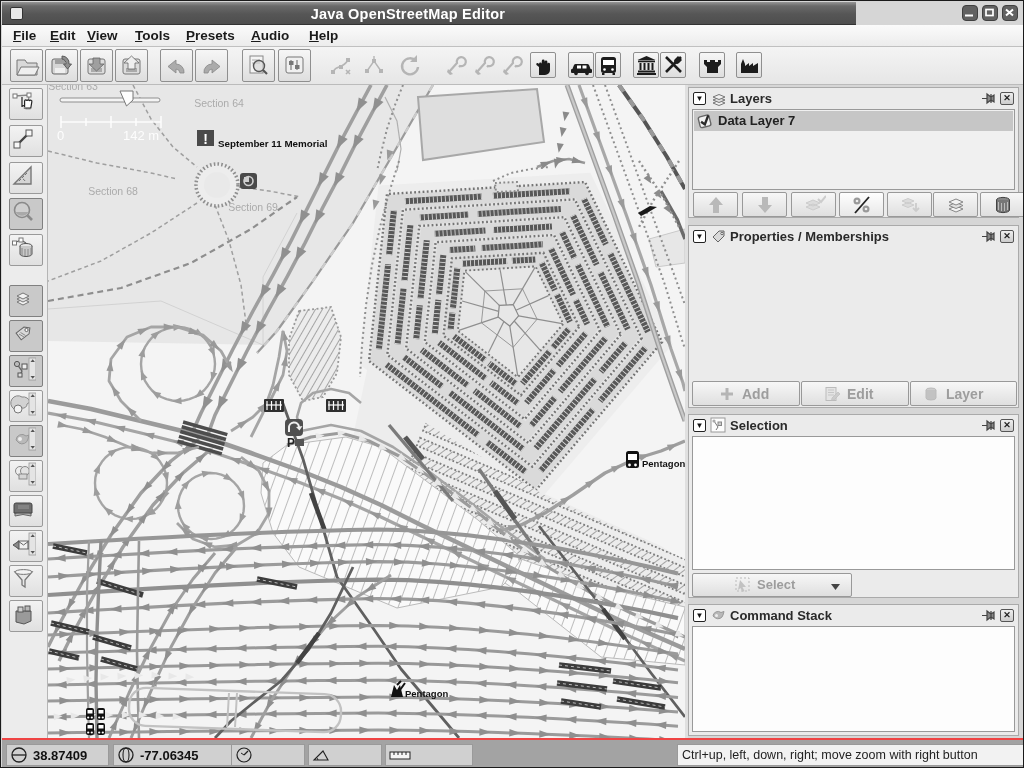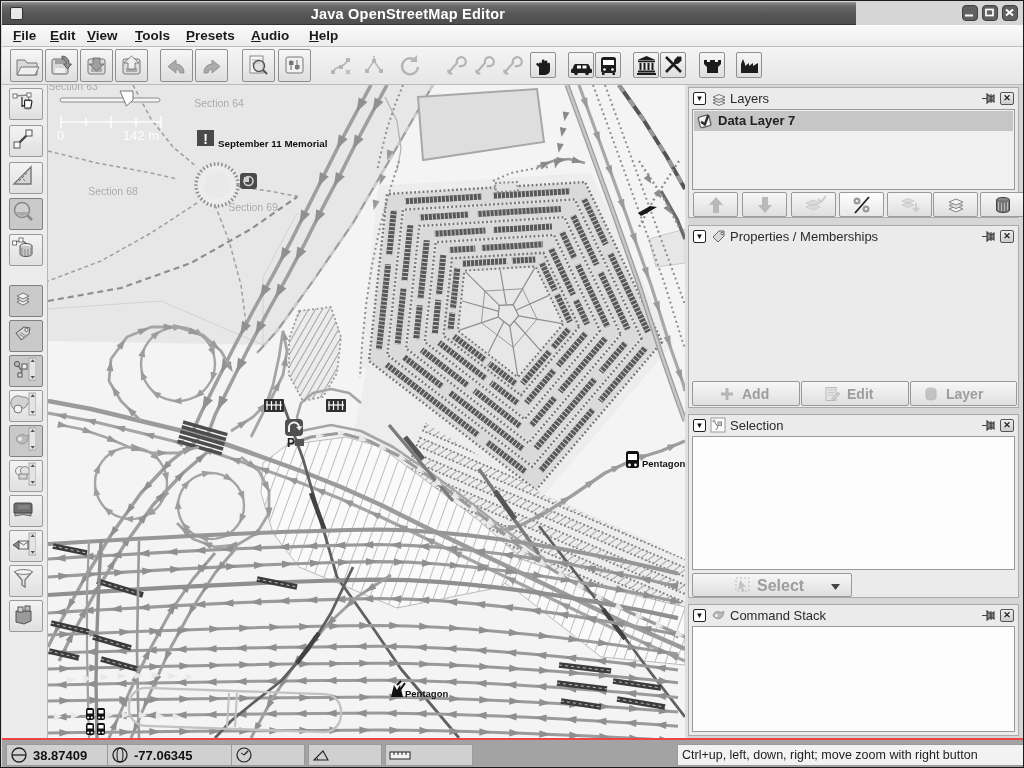--- a/index.html
+++ b/index.html
@@ -11,21 +11,21 @@
 .menu u{text-decoration:underline}
 .toolbar{position:absolute;left:1px;top:46px;width:1022px;height:38px;background:linear-gradient(#f4f4f4,#e6e6e6);border-bottom:1px solid #bbb}
 .tbtn{position:absolute;top:2px;width:33px;height:33px;background:linear-gradient(#f6f6f6,#dedede);border:1px solid #8f8f8f;border-radius:2px}
 .tbtn2{position:absolute;top:5px;width:26px;height:26px;background:linear-gradient(#f6f6f6,#dedede);border:1px solid #8f8f8f;border-radius:2px}
 .tbtn2.flat{background:transparent;border:1px solid transparent}
 .leftcol{position:absolute;left:1px;top:84px;width:46px;height:653px;background:#ececec;border-right:1px solid #b5b5b5}
 .lbtn{position:absolute;left:8px;width:34px;height:32px;background:linear-gradient(#f3f3f3,#e0e0e0);border:1px solid #9a9a9a;border-radius:2px}
 .lbtn.on{background:#c9c9c9;border:1px solid #808080}
 .rpanel{position:absolute;left:687px;width:331px;background:#ebebeb;border:1px solid #aaa}
 .phead{position:absolute;left:0;top:0;width:100%;height:20px}
-.ptitle{position:absolute;left:41px;top:3px;font-size:13px;font-weight:normal;color:#2a2a2a}
+.ptitle{position:absolute;left:41px;top:3px;font-size:13px;font-weight:bold;color:#2a2a2a}
 .collapse{position:absolute;left:4px;top:4px;width:13px;height:13px;background:#fff;border:1px solid #222;border-radius:2px;font-size:8px;text-align:center;line-height:12px;color:#111}
 .pin{position:absolute;top:4px;right:22px;width:15px;height:13px}
 .pclose{position:absolute;top:4px;right:4px;width:14px;height:13px;background:linear-gradient(#eee,#ccc);border:1px solid #555;border-radius:2px;font-size:9px;line-height:11px;text-align:center;color:#222;font-weight:bold}
 .pwhite{position:absolute;left:3px;background:#fdfdfd;border:1px solid #999;right:3px}
 .plight{position:absolute;left:3px;background:#f0f0f0;border:1px solid #999;right:3px}
 .pbtn{position:absolute;background:linear-gradient(#f7f7f7,#dfdfdf);border:1px solid #999;border-radius:2px}
 .gtxt{color:#9d9d9d;font-weight:bold}
 .statusbar{position:absolute;left:1px;top:737px;width:1022px;height:30px;background:#a3a3a3;border-top:2px solid #ef4444}
 .scell{position:absolute;top:4px;height:22px;background:#d0d0d0;border:1px solid #9a9a9a;font-size:13px;font-weight:bold;color:#111}
 .shelp{position:absolute;top:4px;height:22px;background:#f2f2f2;border:1px solid #9a9a9a;font-size:12.5px;color:#222;padding:3px 4px 0 4px;white-space:nowrap}
@@ -1287,21 +1287,21 @@
       <div class="pclose">✕</div>
     </div>
     <div class="pwhite" style="top:21px;height:134px"></div>
     <div class="pbtn" style="left:3px;top:158px;width:160px;height:24px">
       <span style="position:absolute;left:42px;top:3px">
         <svg width="16" height="16" viewBox="0 0 16 16">
           <rect x="1" y="1" width="13" height="13" fill="none" stroke="#bbb" stroke-dasharray="2 2"></rect>
           <path d="M5 3 l6 7 h-3.5 l2 4 -2 1 -2 -4 -2.5 2 z" fill="#c2c2c2"></path>
         </svg>
       </span>
-      <span class="gtxt" style="position:absolute;left:64px;top:3px;font-size:16px">Select</span>
+      <span class="gtxt" style="position:absolute;left:64px;top:3px;font-size:13px">Select</span>
       <svg width="10" height="8" style="position:absolute;right:10px;top:9px">
         <path d="M0 1 h9 l-4.5 6 z" fill="#444"></path>
       </svg>
     </div>
   </div>
 <div class="rpanel" style="top:603px;height:132px">
     <div class="phead">
       <div class="collapse">▼</div>
       <div style="position:absolute;left:21px;top:2px">
         <svg width="17" height="17" viewBox="0 0 17 17">
@@ -1322,21 +1322,21 @@
 <div class="statusbar">
     <div class="scell" style="left:4px;width:103px">
       <span style="position:absolute;left:3px;top:1px">
         <svg width="18" height="18" viewBox="0 0 18 18">
           <circle cx="9" cy="9" r="7" fill="none" stroke="#222" stroke-width="1.3"></circle>
           <line x1="2" y1="9" x2="16" y2="9" stroke="#222" stroke-width="1.3"></line>
         </svg>
       </span>
       <span style="position:absolute;left:26px;top:3px">38.87409</span>
     </div>
-    <div class="scell" style="left:105px;width:127px">
+    <div class="scell" style="left:111px;width:127px">
       <span style="position:absolute;left:3px;top:1px">
         <svg width="18" height="18" viewBox="0 0 18 18">
           <circle cx="9" cy="9" r="7" fill="none" stroke="#222" stroke-width="1.3"></circle>
           <ellipse cx="9" cy="9" rx="3" ry="7" fill="none" stroke="#222" stroke-width="1.1"></ellipse>
         </svg>
       </span>
       <span style="position:absolute;left:26px;top:3px">-77.06345</span>
     </div>
     <div class="scell" style="left:229px;width:74px">
       <span style="position:absolute;left:3px;top:1px">

